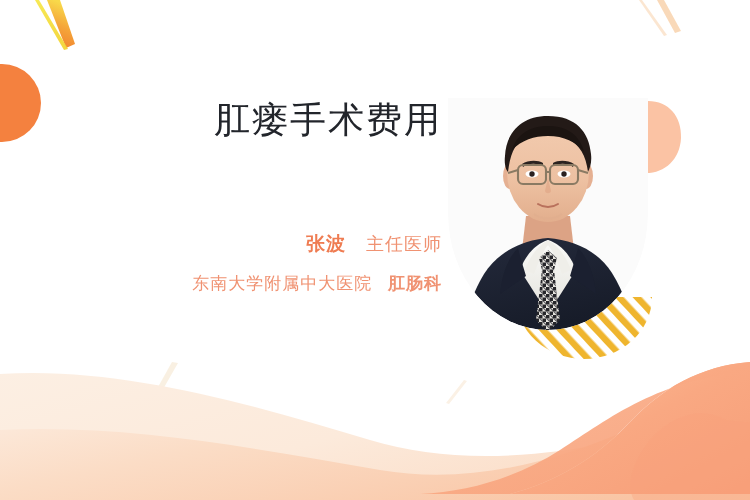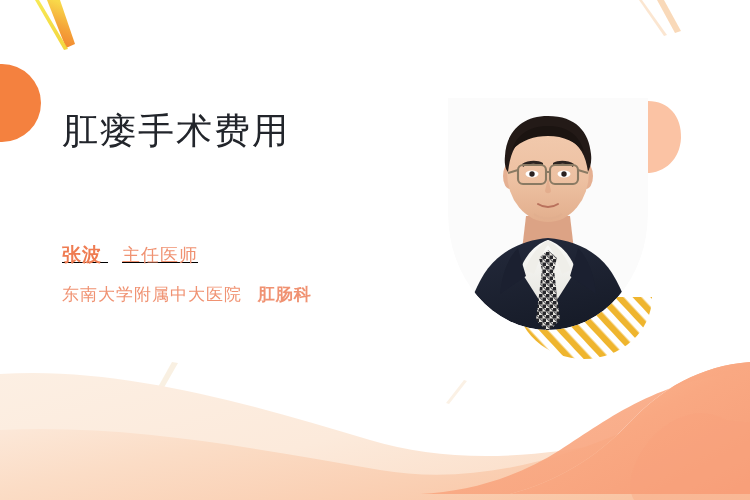--- a/index.html
+++ b/index.html
@@ -34,39 +34,39 @@
     overflow: hidden;
     border-bottom-left-radius: 100px 116px;
     border-bottom-right-radius: 100px 116px;
   }
   #portrait-svg { display: block; }
 
   
   #text-block {
     position: absolute;
     left: 62px;
-    top: 108px;
+    top: 97px;
     width: 380px;
+    text-align: right;
   }
   #page-title {
     font-size: 36px;
     line-height: 46px;
     color: #22252b;
     letter-spacing: 2px;
     font-weight: 400;
     margin: 0;
     white-space: nowrap;
   }
   #doctor-line {
     margin-top: 88px;
     white-space: nowrap;
     font-size: 18px;
     line-height: 26px;
     letter-spacing: 1px;
-    text-decoration: underline;
   }
   #doctor-name {
     font-weight: bold;
     color: #ef7c52;
     font-size: 19px;
     letter-spacing: 1px;
   }
   #doctor-title {
     color: #f09272;
     font-weight: 400;

